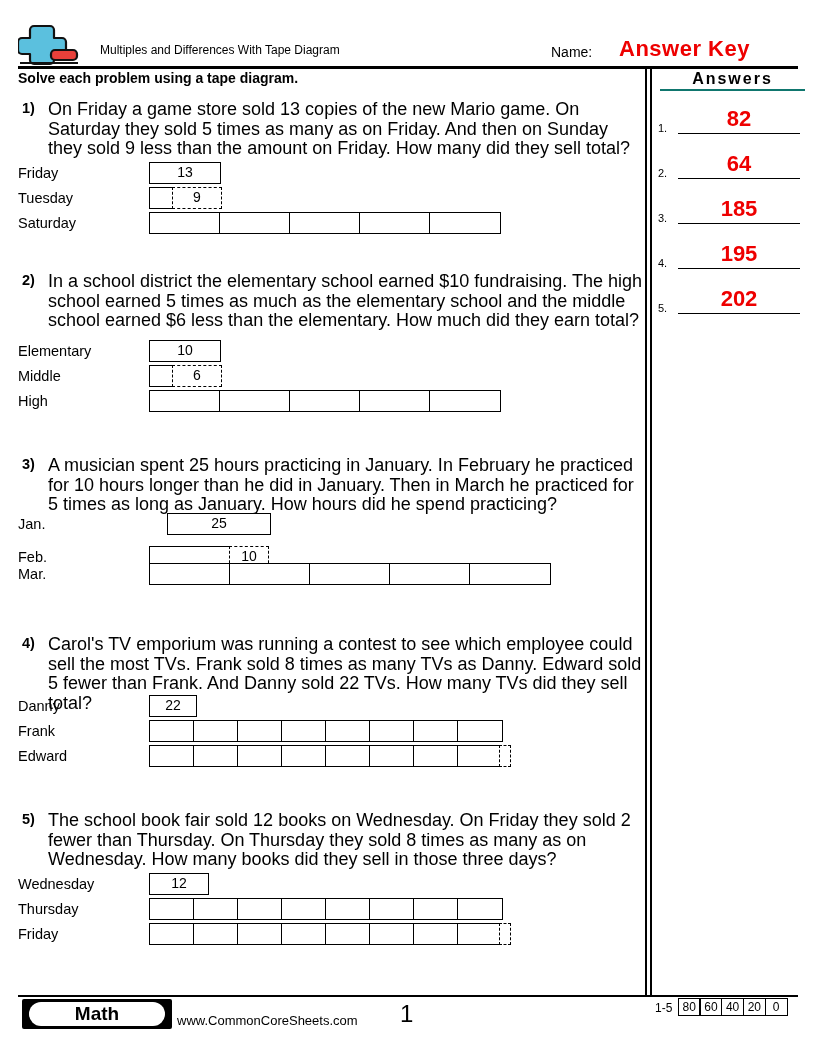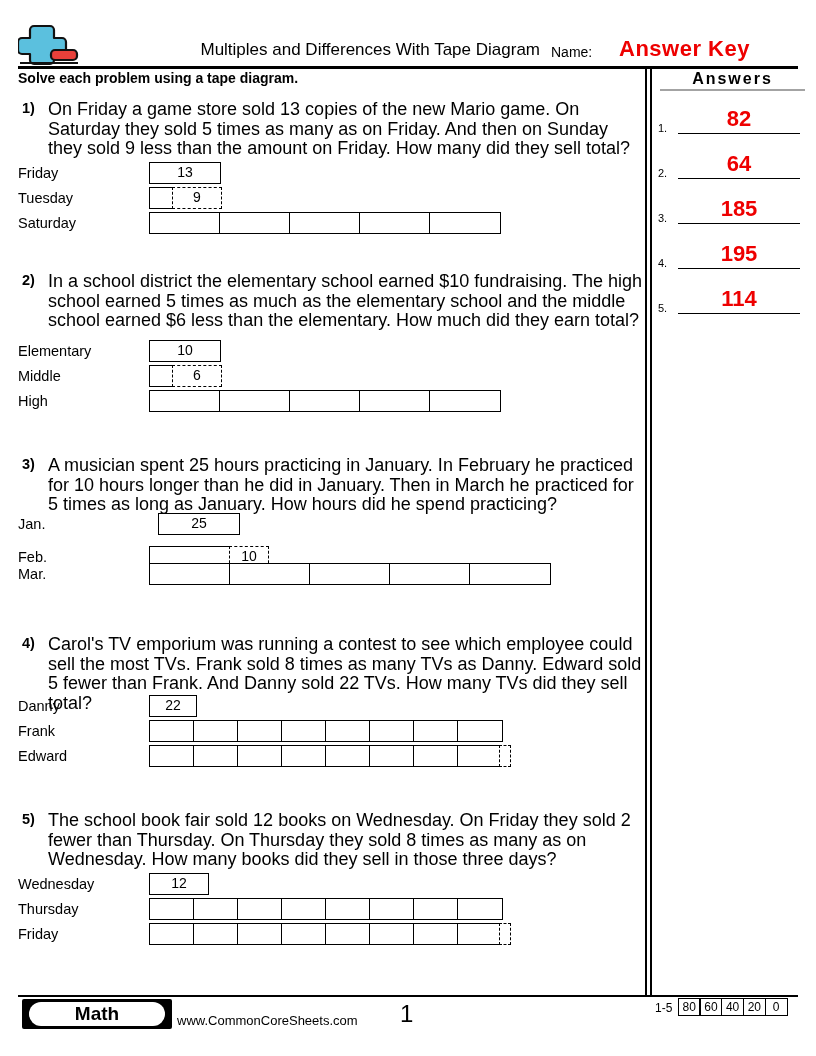--- a/index.html
+++ b/index.html
@@ -17,22 +17,22 @@
   
   #header {
     position: absolute; left: 0; top: 0; width: 816px; height: 68px;
   }
   #logo {
     position: absolute; left: 18px; top: 20px;
     width: 62px; height: 46px;
   }
   #title {
     position: absolute; left: 100px; top: 40px;
-    width: 440px; text-align: right;
-    font-size: 17px; line-height: 20px;
+    width: 440px; text-align: left;
+    font-size: 12px; line-height: 20px;
   }
   #name-label {
     position: absolute; left: 551px; top: 44px;
     font-size: 14px;
   }
   #name-value {
     position: absolute; left: 619px; top: 36px;
     font-size: 22px; font-weight: bold; color: #ee0000;
     letter-spacing: 0.5px;
   }
@@ -55,21 +55,21 @@
   #vdiv-b {
     position: absolute; left: 650px; top: 66px; width: 2px; height: 930px;
     background: #000;
   }
 
   
   #answers-title {
     position: absolute; left: 660px; top: 70px; width: 145px;
     text-align: center; font-size: 16px; font-weight: bold;
     letter-spacing: 2px;
-    border-bottom: 2px solid #a3a3a3;
+    border-bottom: 2px solid #0f766e;
     padding-bottom: 1px;
   }
   .ans-row { position: absolute; left: 658px; width: 142px; height: 30px; }
   .ans-num {
     position: absolute; left: 0; bottom: 0px;
     font-size: 11px;
   }
   .ans-line {
     position: absolute; left: 20px; right: 0; bottom: 0;
     border-bottom: 1.5px solid #000;
@@ -230,21 +230,21 @@
           <div class="cell" style="left: 280px; width: 72px;"></div>
         </div>
       </div>
     </div>
     <div class="problem" style="top: 456px;">
       <div class="p-num">3)</div>
       <div class="p-text">A musician spent 25 hours practicing in January. In February he practiced for 10 hours longer than he did in January. Then in March he practiced for 5 times as long as January. How hours did he spend practicing?</div>
       <div class="tape-row" style="top: 57px; left: 0px; width: 520px;">
         <div class="tape-label">Jan.</div>
         <div class="tape-bars">
-          <div class="cell" style="left: 9px; width: 82px;">25</div>
+          <div class="cell" style="left: 18px; width: 104px;">25</div>
         </div>
       </div>
       <div class="tape-row" style="top: 82px; left: 0px; width: 520px; margin-top: 8px;">
         <div class="tape-label">Feb.</div>
         <div class="tape-bars">
           <div class="cell" style="left: 0px; width: 82px;"></div>
           <div class="cell dashed" style="left: 80px; width: 40px;">10</div>
         </div>
       </div>
       <div class="tape-row" style="top: 107px; left: 0px; width: 520px;">
@@ -364,15 +364,15 @@
     <div class="ans-val">185</div>
     <div class="ans-line"></div>
   </div>
 <div class="ans-row" style="top: 239px;">
     <div class="ans-num">4.</div>
     <div class="ans-val">195</div>
     <div class="ans-line"></div>
   </div>
 <div class="ans-row" style="top: 284px;">
     <div class="ans-num">5.</div>
-    <div class="ans-val">114</div>
+    <div class="ans-val">202</div>
     <div class="ans-line"></div>
   </div>
 
 </body></html>

